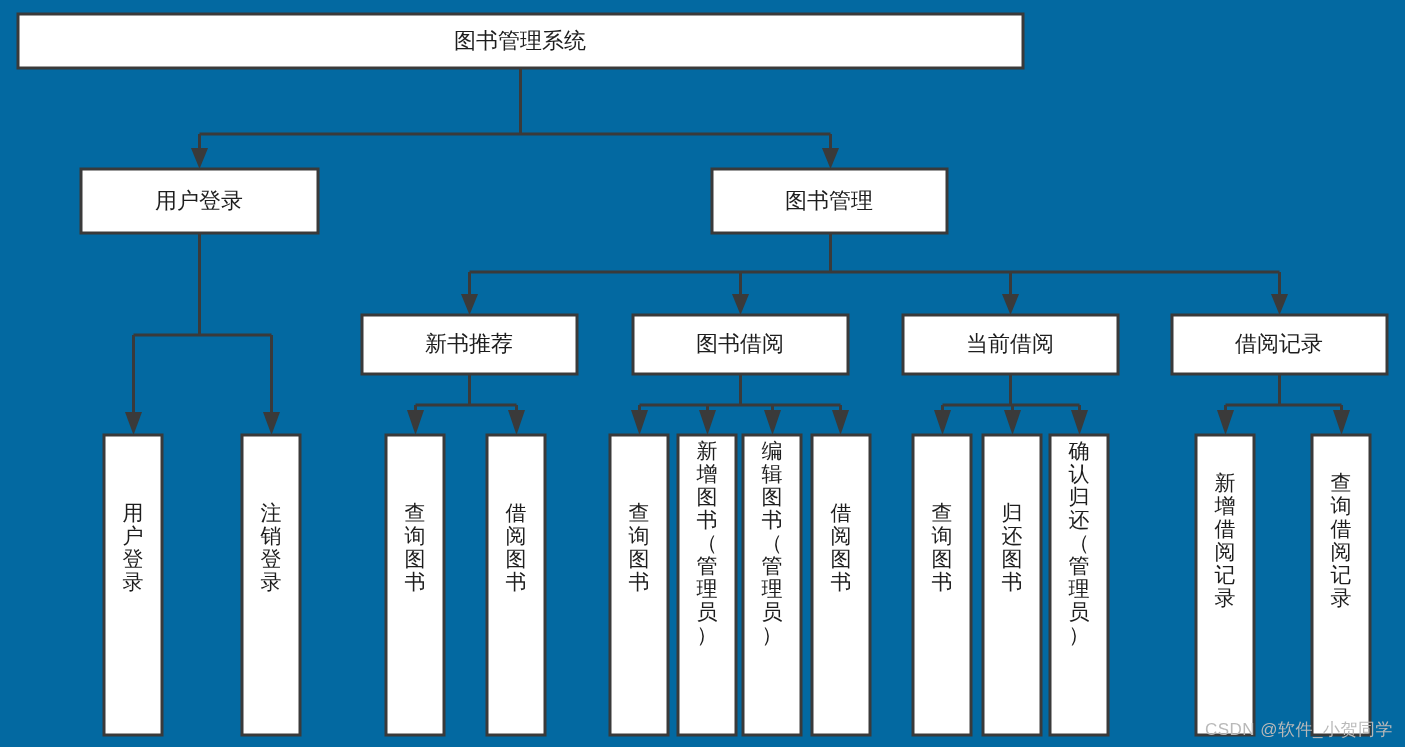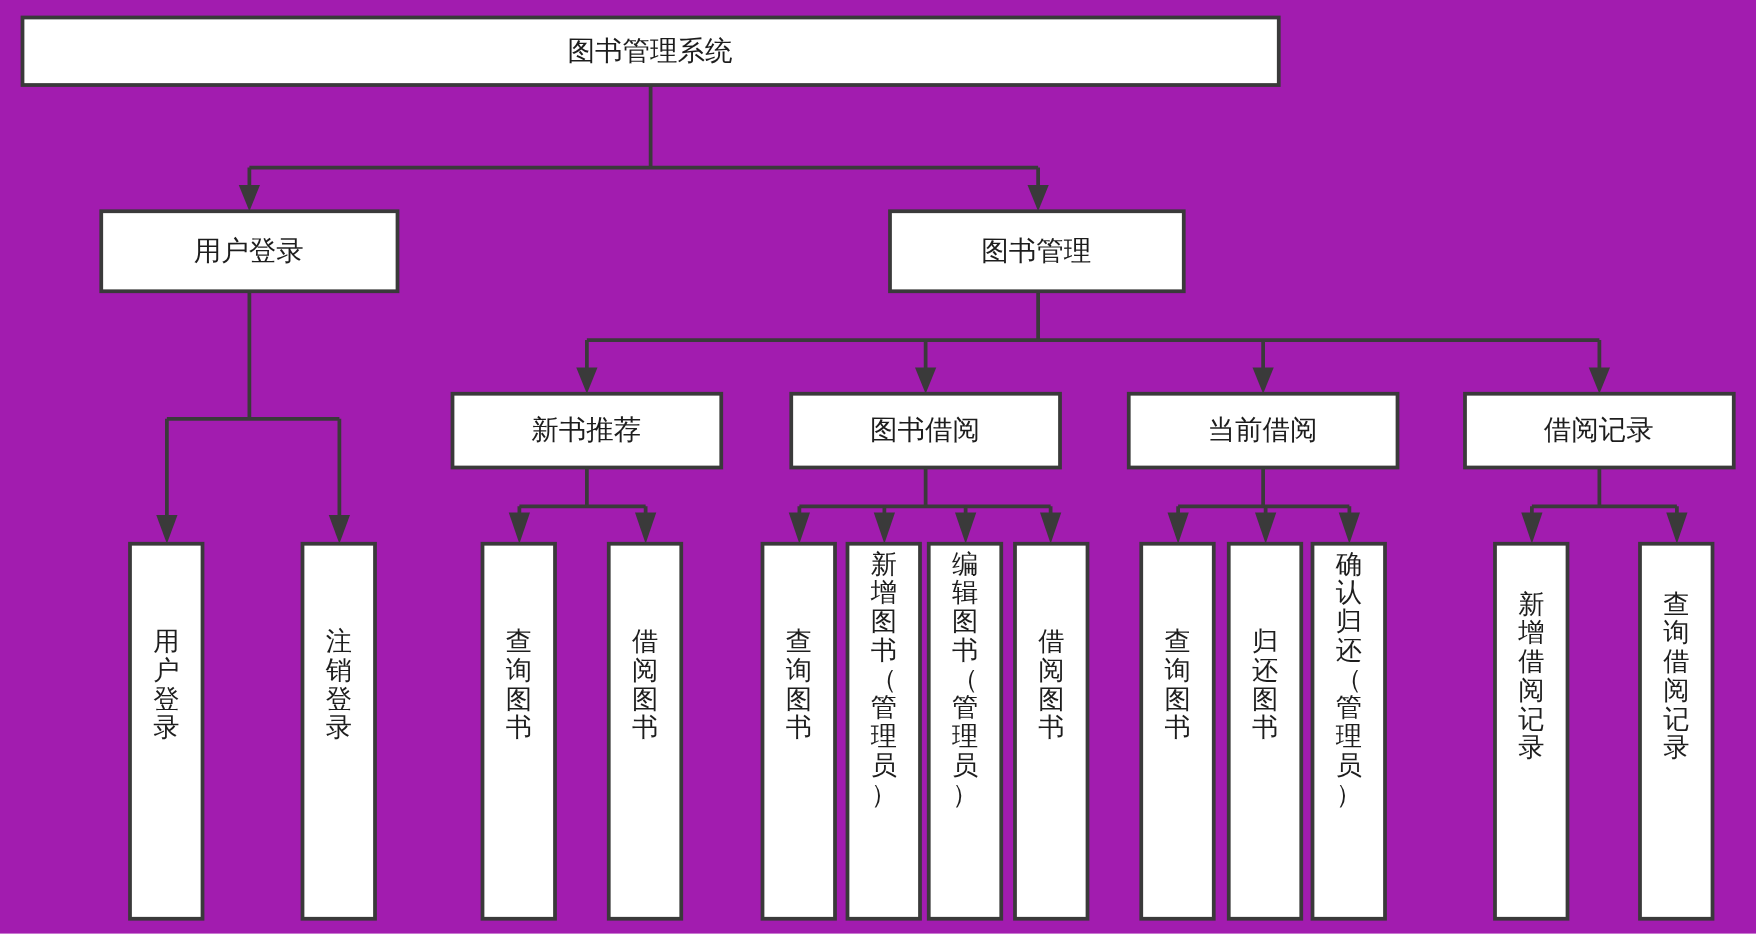--- a/index.html
+++ b/index.html
@@ -10,21 +10,21 @@
   body {
     width: 1405px;
     height: 747px;
     font-family: "Liberation Sans", "DejaVu Sans", sans-serif;
     overflow: hidden;
   }
   #diagram-root {
     position: relative;
     width: 1405px;
     height: 747px;
-    background: #a21caf;
+    background: #0369a1;
   }
   svg#flow {
     position: absolute;
     left: 0;
     top: 0;
     width: 1405px;
     height: 747px;
     display: block;
   }
   .node-rect {
@@ -213,13 +213,14 @@
     <g>
       <rect class="node-rect" x="1196" y="435" width="58" height="300"></rect>
       <text class="node-label-v" x="1225" y="490"><tspan x="1225" y="490">新</tspan><tspan x="1225" y="513">增</tspan><tspan x="1225" y="536">借</tspan><tspan x="1225" y="559">阅</tspan><tspan x="1225" y="582">记</tspan><tspan x="1225" y="605">录</tspan></text>
     </g>
     <g>
       <rect class="node-rect" x="1312" y="435" width="58" height="300"></rect>
       <text class="node-label-v" x="1341" y="490"><tspan x="1341" y="490">查</tspan><tspan x="1341" y="513">询</tspan><tspan x="1341" y="536">借</tspan><tspan x="1341" y="559">阅</tspan><tspan x="1341" y="582">记</tspan><tspan x="1341" y="605">录</tspan></text>
     </g>
   </svg>
 
+  <div class="watermark">CSDN @软件_小贺同学</div>
 </div>
 
 </body></html>

